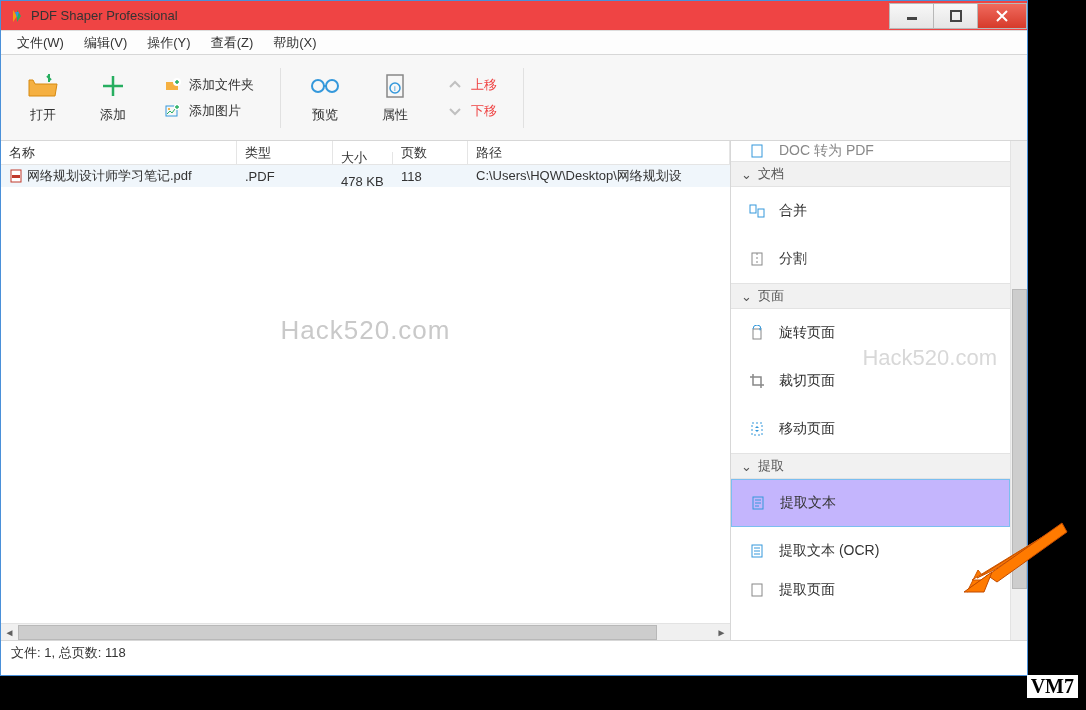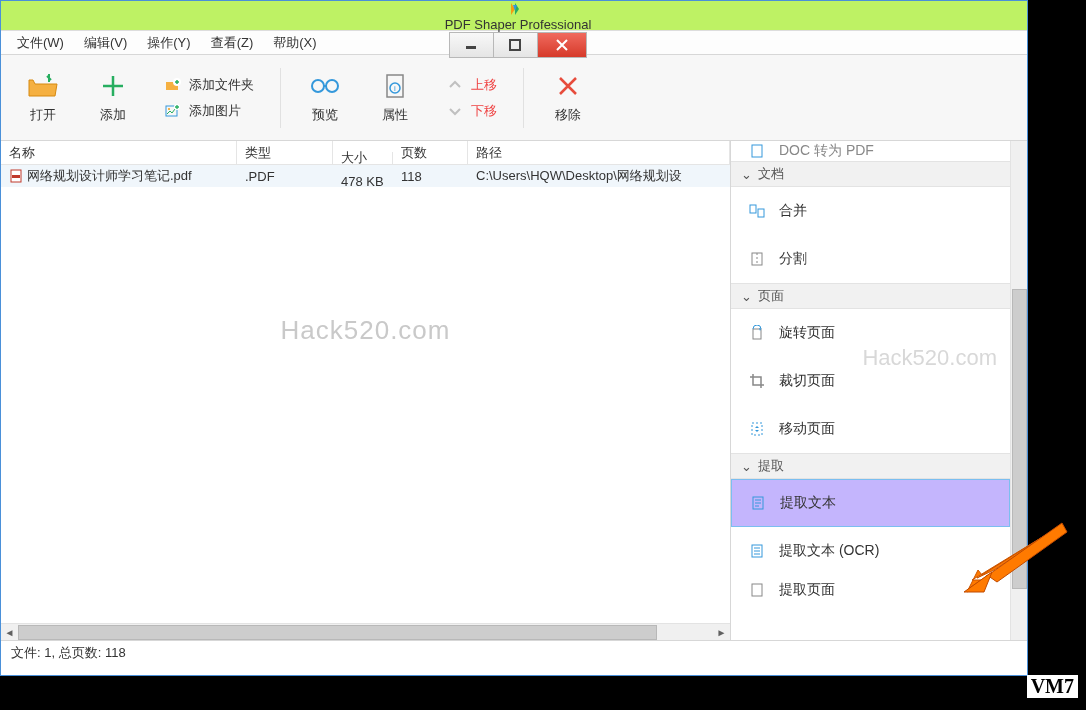--- a/index.html
+++ b/index.html
@@ -1,18 +1,18 @@
 <!DOCTYPE html>
 <html><head>
 <meta charset="utf-8">
 <style>
 * { box-sizing: border-box; margin: 0; padding: 0; font-family: "Microsoft YaHei", "Segoe UI", Arial, sans-serif; }
 body { background: #000; width: 1086px; height: 710px; position: relative; overflow: hidden; }
 .window { background: #fff; width: 1028px; height: 676px; position: absolute; top: 0; left: 0; border: 1px solid #4a90d9; }
-.titlebar { display: flex; align-items: center; height: 30px; padding: 0 0 0 8px; background: #bef264; border-bottom: 1px solid #ddd; flex-direction: column; }
+.titlebar { display: flex; align-items: center; height: 30px; padding: 0 0 0 8px; background: #ef4444; border-bottom: 1px solid #ddd; }
 .app-icon { width: 16px; height: 16px; margin-right: 6px; }
 .title-text { font-size: 13px; color: #333; flex: 1; }
 .win-controls { display: flex; }
 .win-btn { width: 45px; height: 26px; display: flex; align-items: center; justify-content: center; border: 1px solid #b8b8b8; background: linear-gradient(#f8f8f8,#e5e5e5); margin-left: -1px; }
 .win-btn.close { background: linear-gradient(#f06a5e,#d63a2a); color: #fff; width: 50px; }
 .menubar { display: flex; height: 24px; align-items: flex-end; padding: 0 6px; border-bottom: 1px solid #d7d7d7; background: #fdfdfd; }
 .menu-item { font-size: 13px; color: #333; padding: 2px 10px; cursor: default; }
 .toolbar { display: flex; align-items: center; height: 86px; background: #f7f7f7; border-bottom: 1px solid #d7d7d7; padding: 0 12px; gap: 10px; }
 .tool-group { display: flex; flex-direction: column; align-items: center; justify-content: center; padding: 0 14px; }
 .tool-group-h { display: flex; flex-direction: column; gap: 8px; padding: 0 12px; }
@@ -169,28 +169,20 @@
       <div class="tool-row disabled">
         <span class="icon">
             <svg viewBox="0 0 16 16">
               <path d="M3 6l5 5 5-5" stroke="#c0c0c0" stroke-width="2" fill="none"></path>
             </svg>
           </span>
         <span>下移</span>
       </div>
     </div>
     <div class="tool-sep"></div>
-    <div class="tool-group">
-      <span class="tool-icon">
-        <svg viewBox="0 0 32 28">
-            <path d="M8 6 L24 22 M24 6 L8 22" stroke="#e74c3c" stroke-width="2.5"></path>
-          </svg>
-      </span>
-      <span class="tool-label">移除</span>
-    </div>
   </div>
 
   <div class="body">
     <div class="file-list">
       <div class="columns">
         <div class="col name">名称</div>
         <div class="col type">类型</div>
         <div class="col size">大小</div>
         <div class="col pages">页数</div>
         <div class="col path">路径</div>

